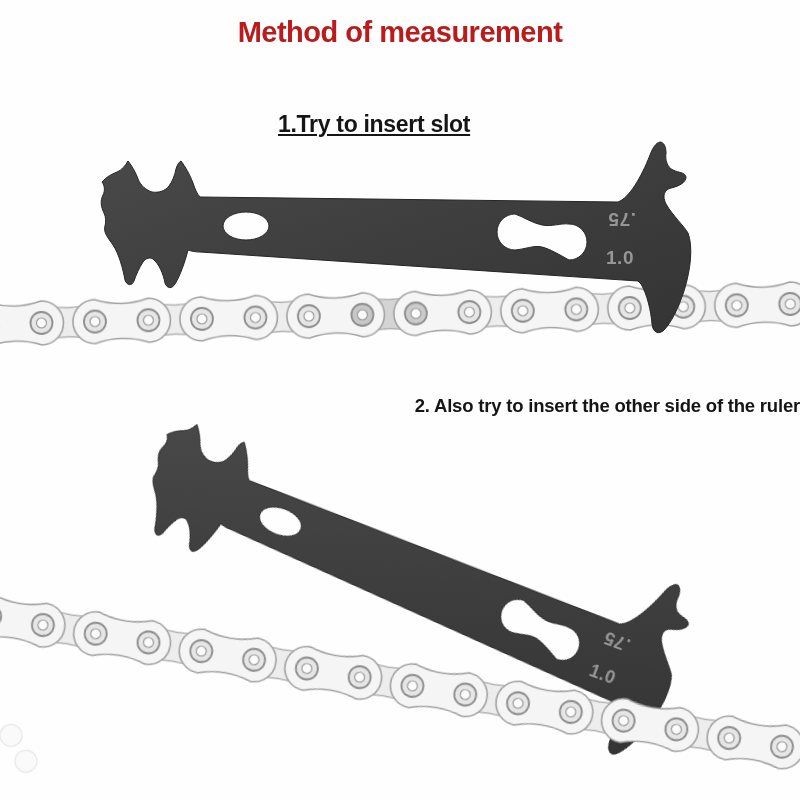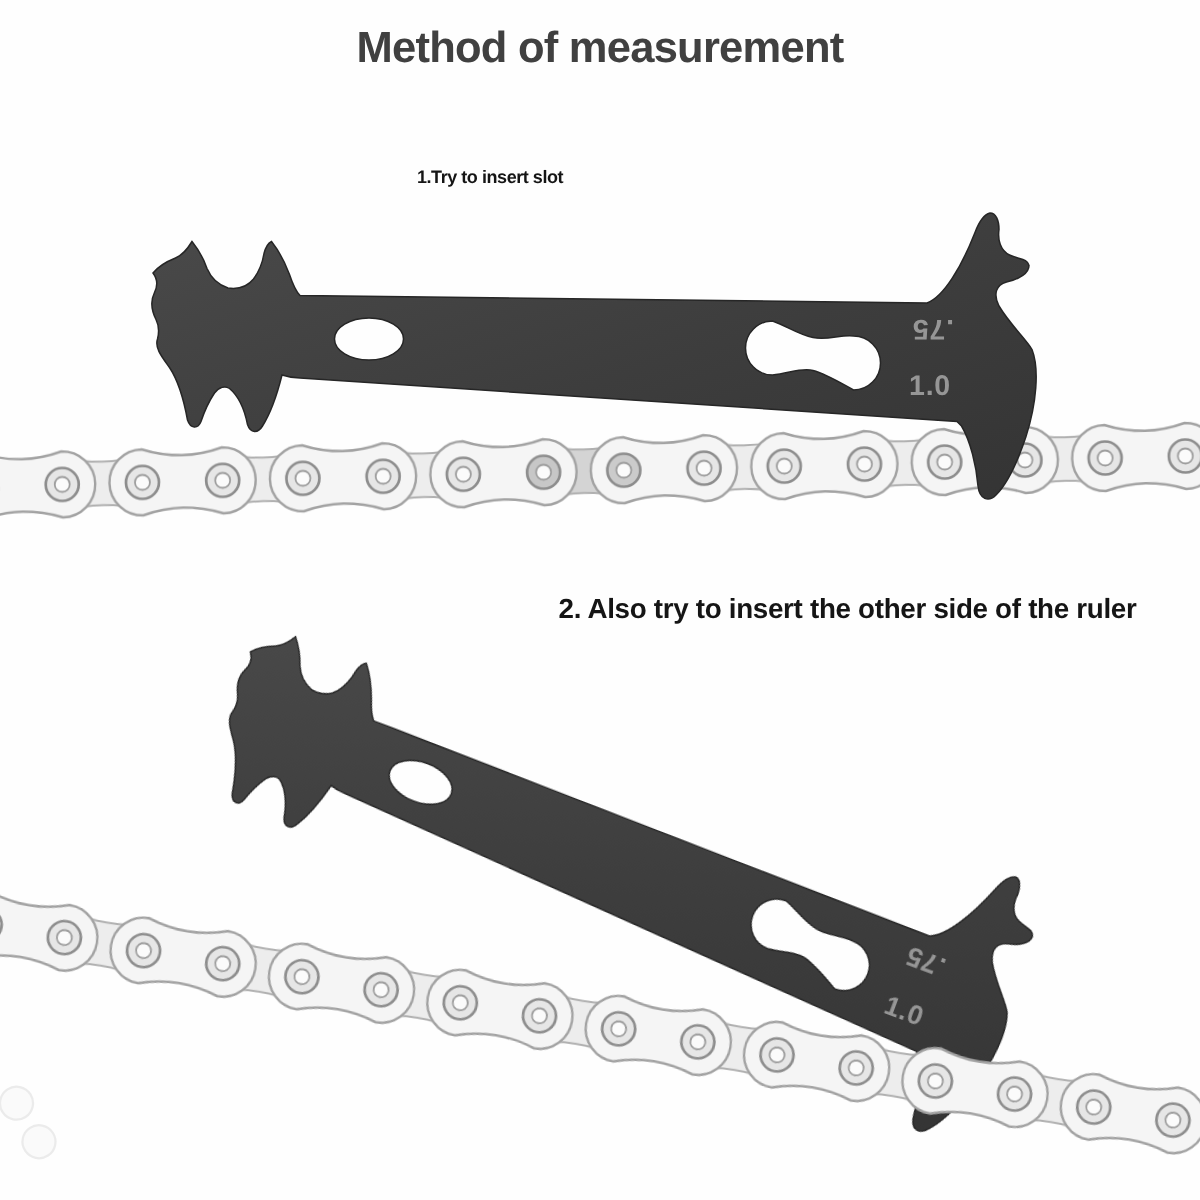--- a/index.html
+++ b/index.html
@@ -2,28 +2,28 @@
 <html><head>
 <meta charset="utf-8">
 <style>
   html,body{margin:0;padding:0;background:#ffffff;}
   .stage{
     position:relative;width:800px;height:800px;background:#fefefe;overflow:hidden;
     font-family:"Liberation Sans", sans-serif;
   }
   .title{
     position:absolute;left:0;top:16px;width:800px;text-align:center;
-    font-size:29px;font-weight:bold;color:#404040;letter-spacing:-0.5px;
+    font-size:29px;font-weight:bold;color:#b91c1c;letter-spacing:-0.5px;
   }
   .step1{
     position:absolute;left:278px;top:111px;
-    font-size:12px;font-weight:bold;color:#151515;letter-spacing:-0.3px;white-space:nowrap;
+    font-size:23px;font-weight:bold;color:#151515;letter-spacing:-0.3px;white-space:nowrap;text-decoration:underline;
   }
   .step2{
-    position:absolute;left:330px;top:393px;width:470px;text-align:center;
+    position:absolute;left:330px;top:393px;width:470px;text-align:right;
     font-size:18.5px;font-weight:bold;color:#151515;letter-spacing:-0.2px;line-height:25px;
   }
   .step2 div{white-space:nowrap;}
   svg.scene{position:absolute;left:0;top:0;}
   .tool{fill:url(#toolGrad);stroke:#262626;stroke-width:1;fill-rule:evenodd;}
   .marking{
     fill:#969696;font-size:19px;font-weight:bold;letter-spacing:0.5px;
     font-family:"Liberation Sans", sans-serif;text-anchor:middle;
   }
   .soft{filter:blur(0.4px);}

